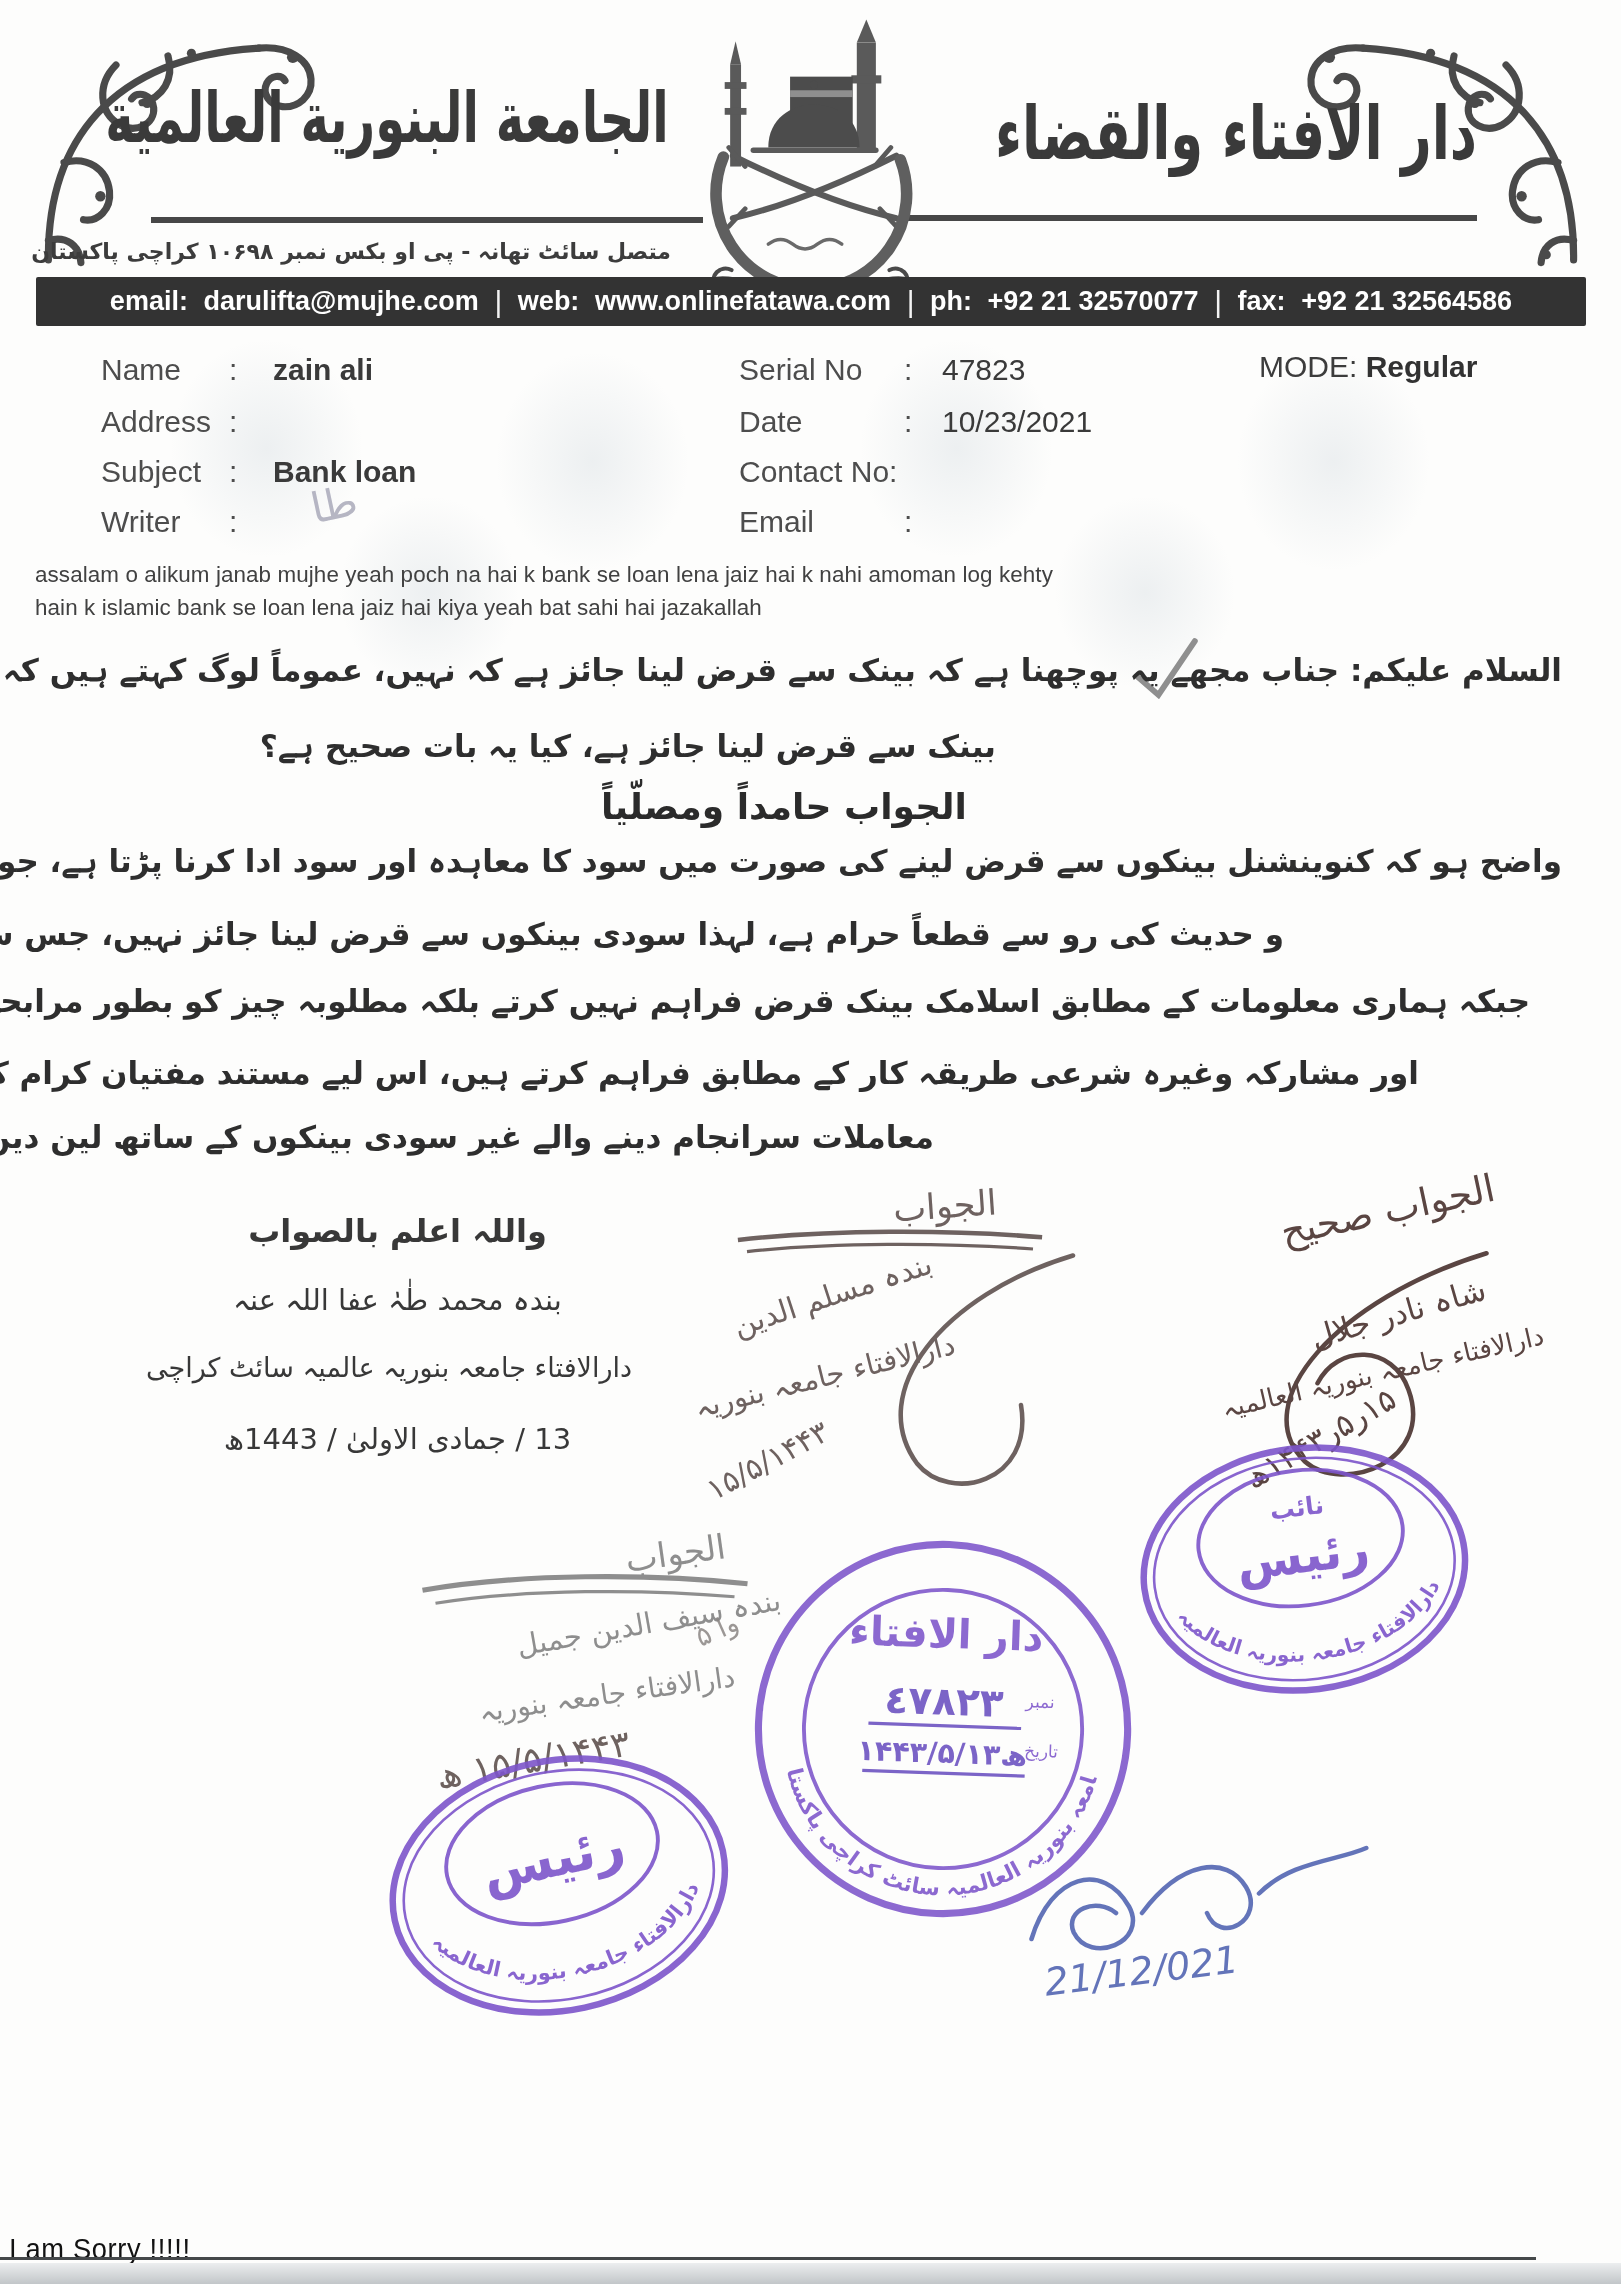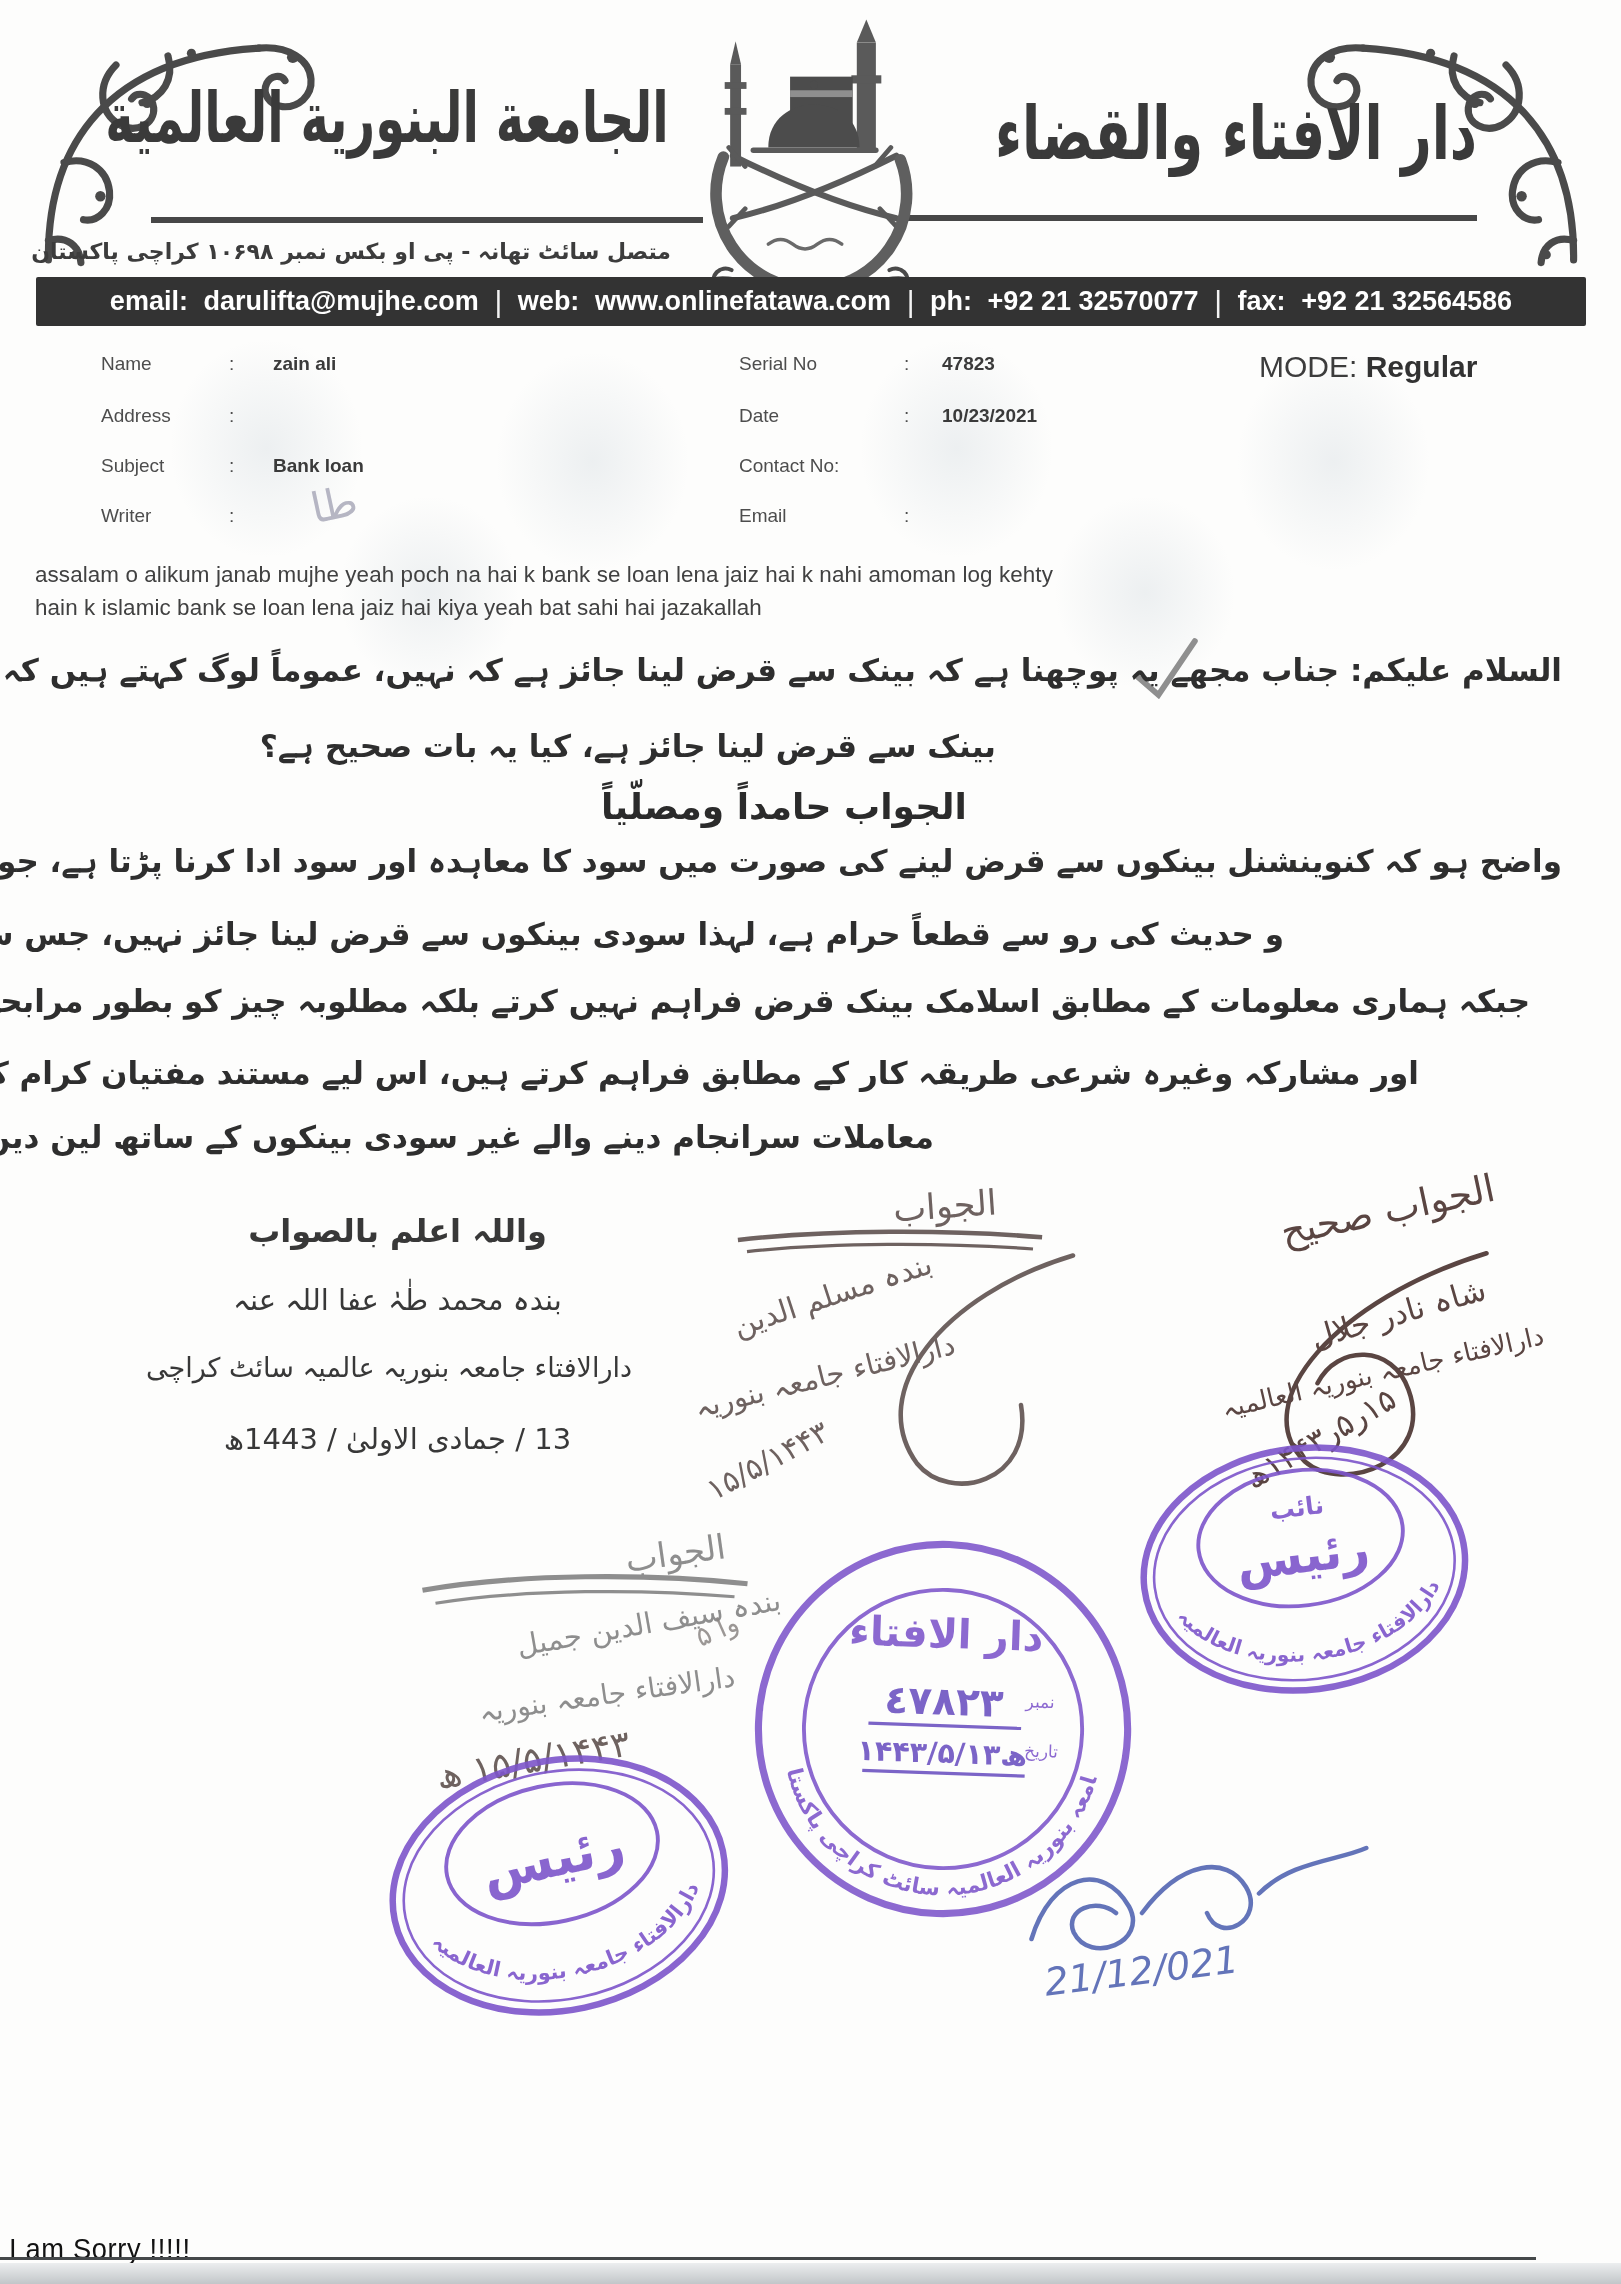--- a/index.html
+++ b/index.html
@@ -24,24 +24,24 @@
       color:#3a3a3a;transform:scaleY(1.40);transform-origin:top center;white-space:nowrap;}
   .rule-right{left:906px;top:215px;width:571px;height:5.9px;background:#474747;}
 
   
   .contact-bar{left:36px;top:277px;width:1550px;height:49px;background:#333333;color:#ffffff;
       display:flex;align-items:center;justify-content:center;gap:15.6px;font-size:27px;font-weight:600;
       border-radius:2px;}
   .contact-bar .sep{font-weight:300;font-size:30px;opacity:.95;}
 
   
-  .frow{left:0;top:0;width:1622px;height:39px;font-size:19px;color:#4d4d4d;}
+  .frow{left:0;top:0;width:1622px;height:39px;font-size:30px;color:#4d4d4d;}
   .frow span{position:absolute;white-space:nowrap;}
   .f-label-l{left:101px;}  .f-colon-l{left:229px;}  .f-value-l{left:273px;font-weight:bold;color:#3a3a3a;}
-  .f-label-r{left:739px;} .f-colon-r{left:904px;} .f-value-r{left:942px;font-weight:bold;color:#3a3a3a;}
+  .f-label-r{left:739px;} .f-colon-r{left:904px;} .f-value-r{left:942px;font-weight:normal;color:#3a3a3a;}
   .mode{left:1259px;top:350px;font-size:30px;color:#3c3c3c;white-space:nowrap;}
   .mode b{font-weight:bold;color:#323232;}
   .writer-mark{left:311px;top:480px;font-size:42px;color:#a5a5b6;transform:rotate(-12deg);opacity:.8;}
 
   
   .q-en{left:35px;top:558px;font-size:22.4px;color:#414141;line-height:33px;letter-spacing:0.1px;}
 
   
   .urdu-line{position:absolute;font-size:31px;font-weight:600;color:#2e2e2e;white-space:nowrap;}
   .ans-heading{left:784px;top:786px;transform:translateX(-50%);font-size:36px;font-weight:bold;color:#2b2b2b;}

